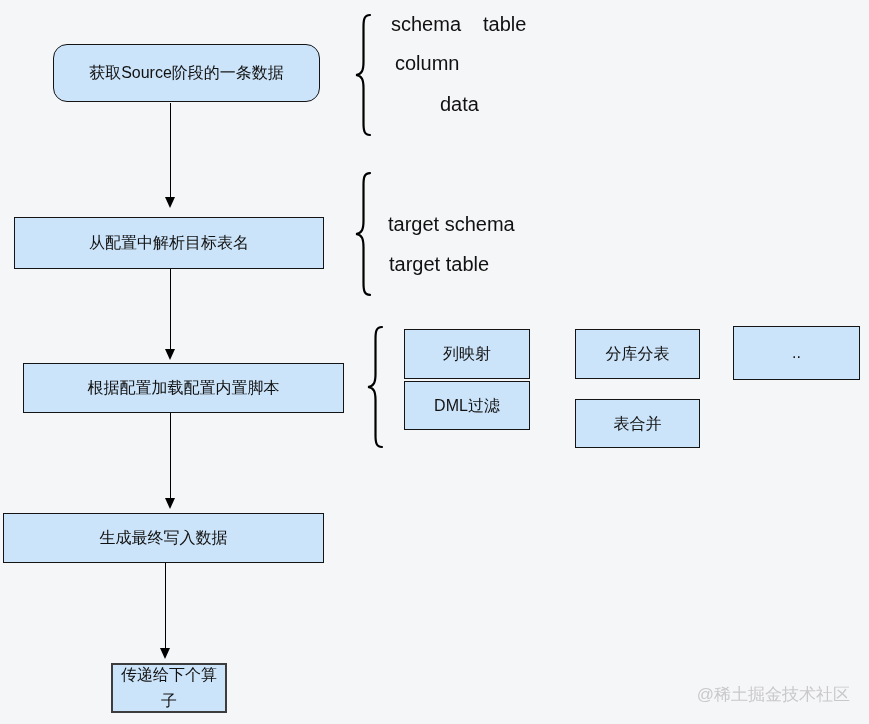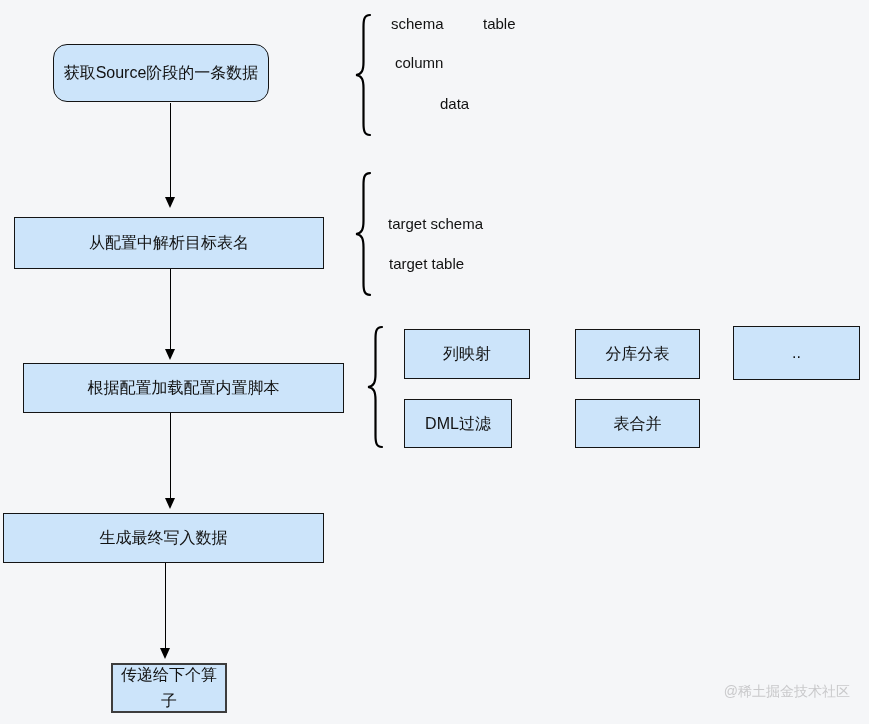--- a/index.html
+++ b/index.html
@@ -44,38 +44,38 @@
   .arrow .head {
     width: 0; height: 0;
     border-left: 5.5px solid transparent;
     border-right: 5.5px solid transparent;
     border-top: 11px solid #000;
   }
   .brace { position: absolute; }
   .brace svg { display: block; }
   .lbl {
     position: absolute;
-    font-size: 15px;
+    font-size: 20px;
     color: var(--text, #111111);
     white-space: nowrap;
     line-height: 18px;
   }
   .watermark {
     position: absolute;
-    font-size: 14px;
+    font-size: 17px;
     color: var(--watermark, #c9c9cb);
     white-space: nowrap;
   }
 </style>
 </head>
 <body>
 
 <div class="canvas">
 
-  <div class="node rounded" style="left:53px; top:44px; width:216px; height:58px;">
+  <div class="node rounded" style="left:53px; top:44px; width:267px; height:58px;">
     <span>获取Source阶段的一条数据</span>
   </div>
 
   <div class="arrow" style="left:164px; top:103px; height:105px;">
     <i class="line"></i>
     <i class="head"></i>
   </div>
 
   <div class="node" style="left:14px; top:217px; width:310px; height:52px;">
     <span>从配置中解析目标表名</span>
@@ -134,21 +134,21 @@
 
   <div class="node" style="left:575px; top:329px; width:125px; height:50px;">
     <span>分库分表</span>
   </div>
   <div class="node" style="left:404px; top:329px; width:126px; height:50px;">
     <span>列映射</span>
   </div>
   <div class="node" style="left:733px; top:326px; width:127px; height:54px;">
     <span>..</span>
   </div>
-  <div class="node" style="left:404px; top:399px; width:108px; height:49px;">
+  <div class="node" style="left:404px; top:381px; width:126px; height:49px;">
     <span>DML过滤</span>
   </div>
   <div class="node" style="left:575px; top:399px; width:125px; height:49px;">
     <span>表合并</span>
   </div>
 
   <div class="watermark" style="right:19px; top:683px;">@稀土掘金技术社区</div>
 
 </div>
 

